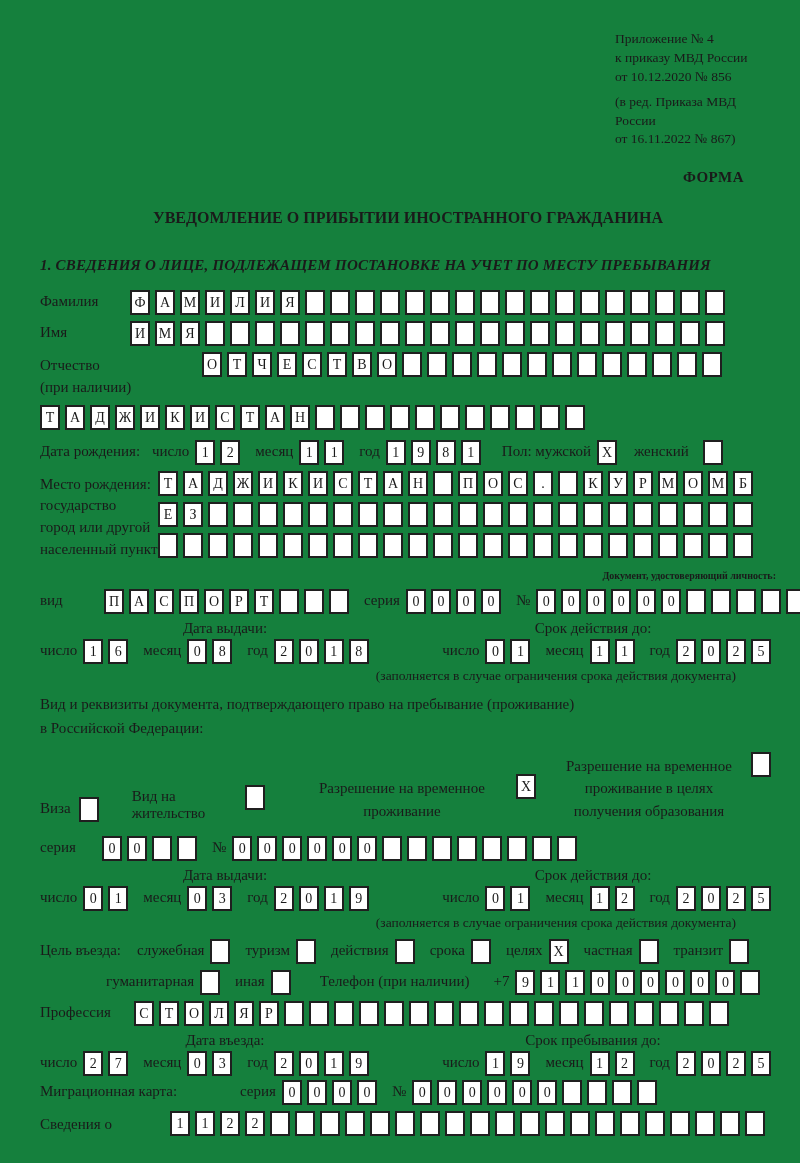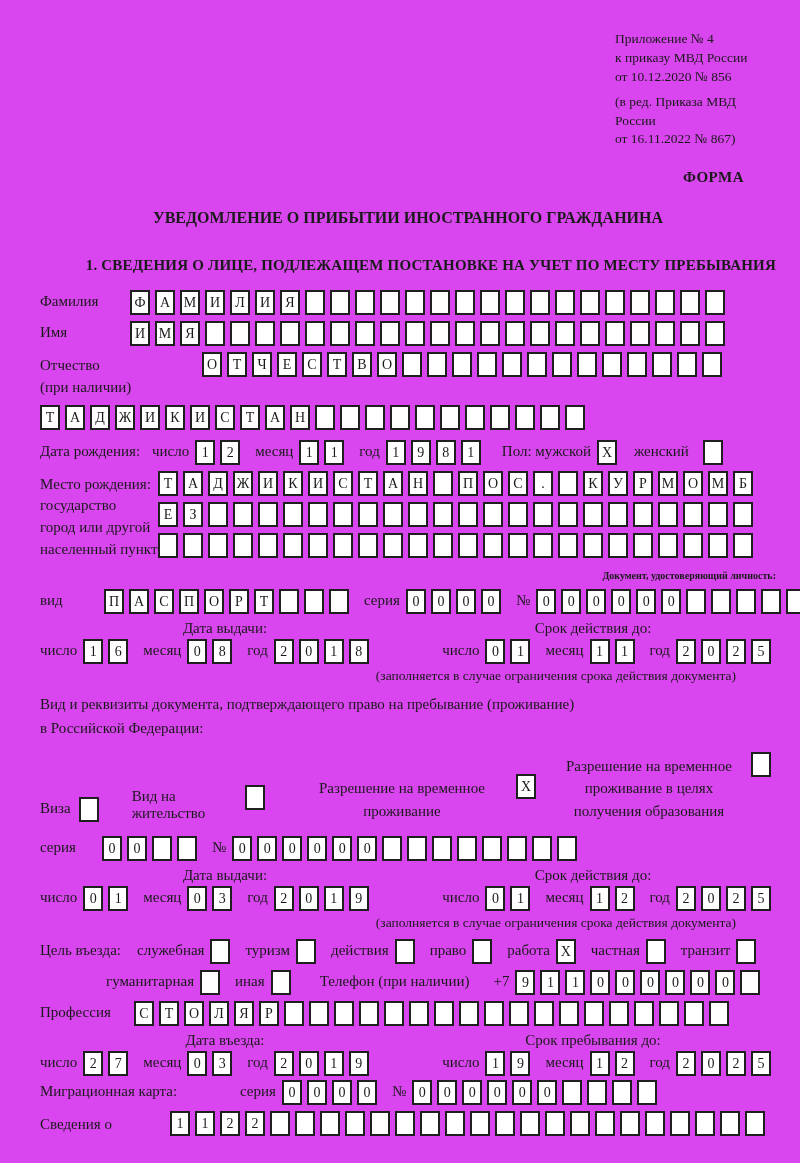--- a/index.html
+++ b/index.html
@@ -1,27 +1,27 @@
 <!DOCTYPE html>
 <html><head>
 <meta charset="utf-8">
 <style>
   * { margin:0; padding:0; box-sizing:border-box; }
   html,body { background:#e9e9e9; }
   .page {
-    width:800px; height:1163px; margin:0 auto; background:#d946ef;
+    width:800px; height:1163px; margin:0 auto; background:#15803d;
     font-family:"Liberation Serif","DejaVu Serif",serif; color:#1a1a1a;
     padding:30px 24px 20px 40px; overflow:hidden; position:relative;
   }
   .hdr-block { margin-left:575px; font-size:13.5px; line-height:1.4; }
   .hdr-block .grp2 { margin-top:6px; }
   .forma { text-align:right; padding-right:32px; font-weight:bold; font-size:15px; margin-top:20px; letter-spacing:.5px; }
   .doc-title { text-align:center; font-weight:bold; font-size:16px; margin-top:20px; line-height:1.55; }
   .blank-line { display:inline-block; width:55px; border-bottom:2px solid #333; margin-left:10px; }
-  .sec-head { font-weight:bold; font-size:15px; margin-top:26px; margin-bottom:16px; text-align:right; letter-spacing:.2px; }
+  .sec-head { font-weight:bold; font-size:15px; margin-top:26px; margin-bottom:16px; text-align:left; letter-spacing:.2px;font-style:italic; }
 
   .frow { display:flex; align-items:flex-start; margin-bottom:6px; }
   .flabel { font-size:15px; padding-top:3px; flex:0 0 auto; }
   .lbl-w90  { width:90px; }
   .lbl-multiline div { line-height:1.45; }
   .cells { white-space:nowrap; flex:0 0 auto; }
   .cell {
     display:inline-block; width:20px; height:25px; border:2px solid #1f1f1f;
     margin-right:5px; text-align:center; line-height:21px; font-size:14px;
     vertical-align:top; background:#fff;
@@ -214,23 +214,23 @@
   <div class="note-right">(заполняется в случае ограничения срока действия документа)</div>
 
   <div class="purpose-row">
     <span class="olabel first dlbl" style="margin-left:0;">Цель въезда:</span>
     <span class="olabel dlbl">служебная</span>
     <span class="cells"><span class="cell">&nbsp;</span></span>
     <span class="olabel dlbl">туризм</span>
     <span class="cells"><span class="cell">&nbsp;</span></span>
     <span class="olabel dlbl">действия</span>
     <span class="cells"><span class="cell">&nbsp;</span></span>
-    <span class="olabel dlbl">право</span>
-    <span class="cells"><span class="cell">&nbsp;</span></span>
-    <span class="olabel dlbl">работа</span>
+    <span class="olabel dlbl">срока</span>
+    <span class="cells"><span class="cell">&nbsp;</span></span>
+    <span class="olabel dlbl">целях</span>
     <span class="cells"><span class="cell">X</span></span>
     <span class="olabel dlbl">частная</span>
     <span class="cells"><span class="cell">&nbsp;</span></span>
     <span class="olabel dlbl">транзит</span>
     <span class="cells"><span class="cell">&nbsp;</span></span>
   </div>
 
   <div class="purpose-row" style="padding-left:66px;">
     <span class="olabel dlbl" style="margin-left:0;">гуманитарная</span>
     <span class="cells"><span class="cell">&nbsp;</span></span>

